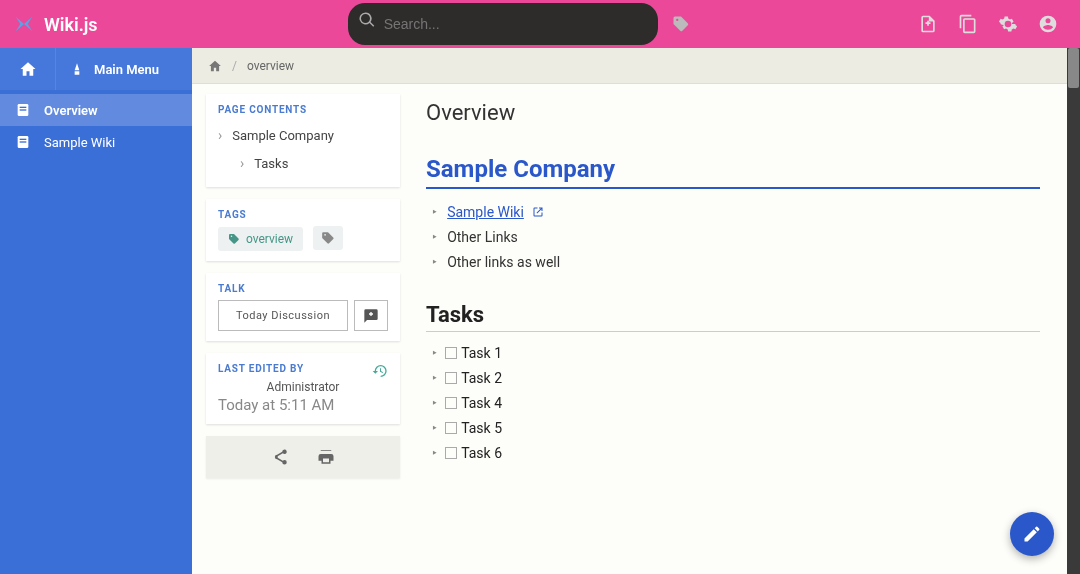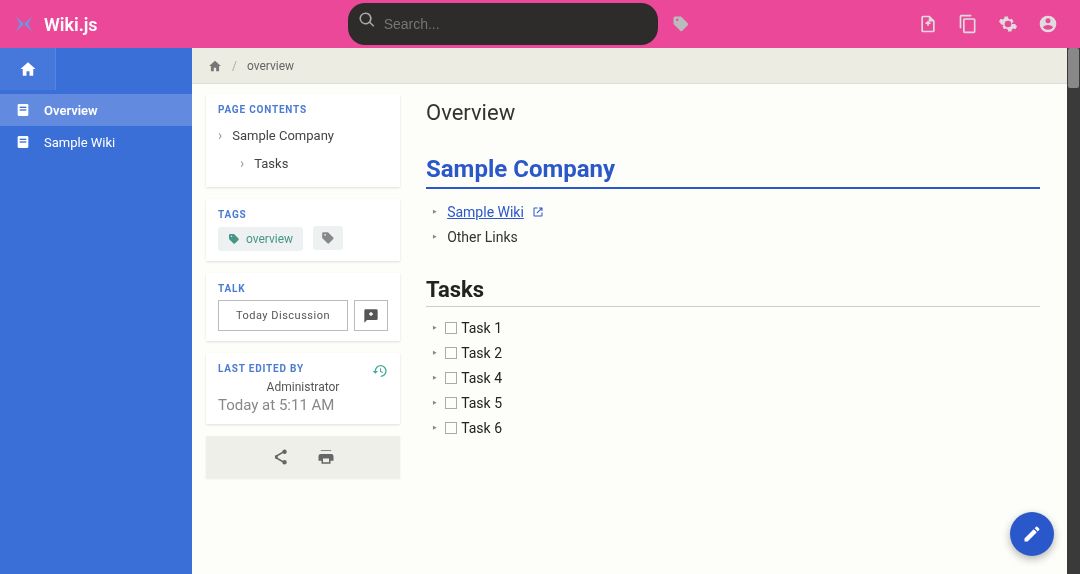--- a/index.html
+++ b/index.html
@@ -123,20 +123,26 @@
 </div>
 
 <div class="shell">
   <div class="sidebar">
     <div class="sidebar-top">
       <div class="home-btn">
         <svg width="18" height="18" viewBox="0 0 24 24">
             <path fill="#fff" d="M12 3l10 9h-3v9h-5v-6H10v6H5v-9H2z"></path>
           </svg>
       </div>
+      <div class="main-menu-btn">
+        <svg width="14" height="14" viewBox="0 0 24 24">
+            <path fill="#fff" d="M12 2l4 12h-8zM8 16h8v6H8z"></path>
+          </svg>
+        <span>Main Menu</span>
+      </div>
     </div>
     <div class="nav">
       <div class="nav-item active">
         <span class="sq">
             <svg width="16" height="16" viewBox="0 0 24 24">
               <rect x="4" y="3" width="16" height="18" rx="2" fill="#fff"></rect>
               <rect x="7" y="7" width="10" height="2" fill="#3b6fd8"></rect>
               <rect x="7" y="11" width="10" height="2" fill="#3b6fd8"></rect>
             </svg>
           </span>
@@ -242,20 +248,23 @@
             <a href="#">Sample Wiki</a>
             <span class="ext">
               <svg width="12" height="12" viewBox="0 0 24 24">
                   <path fill="currentColor" d="M14 3v2h3.6L9 13.6 10.4 15 19 6.4V10h2V3zM5 5h6V3H5a2 2 0 00-2 2v14a2 2 0 002 2h14a2 2 0 002-2v-6h-2v6H5z"></path>
                 </svg>
             </span>
           </li>
           <li>
               <span>Other Links</span>
             </li>
+          <li>
+              <span>Other links as well</span>
+            </li>
         </ul>
 
         <div class="h2b">Tasks</div>
         <ul class="tasks">
           <li>
               <span class="cb"></span>
               <span>Task 1</span>
             </li>
           <li>
               <span class="cb"></span>

